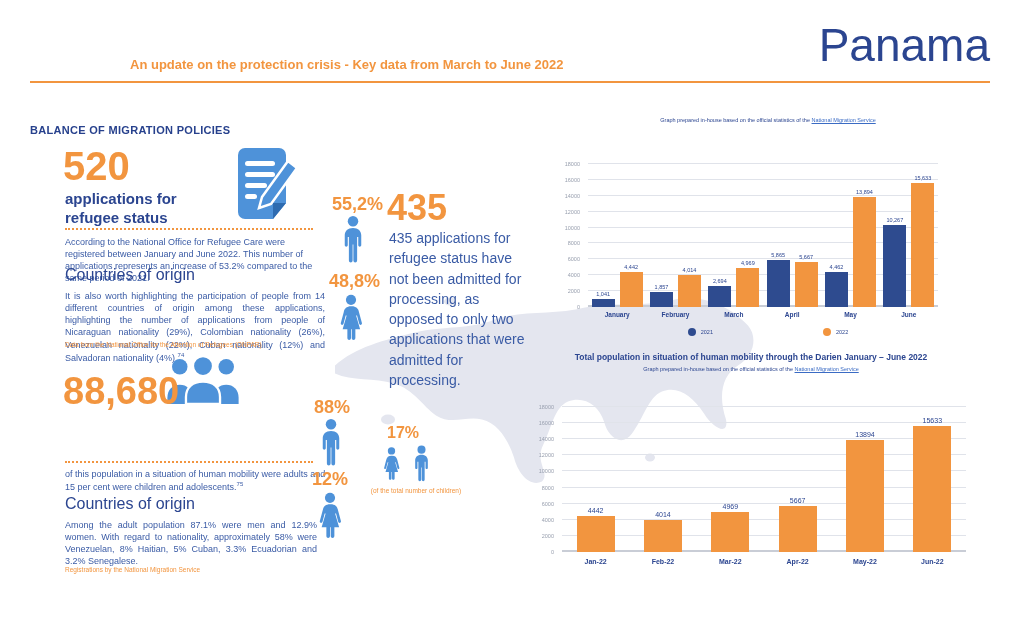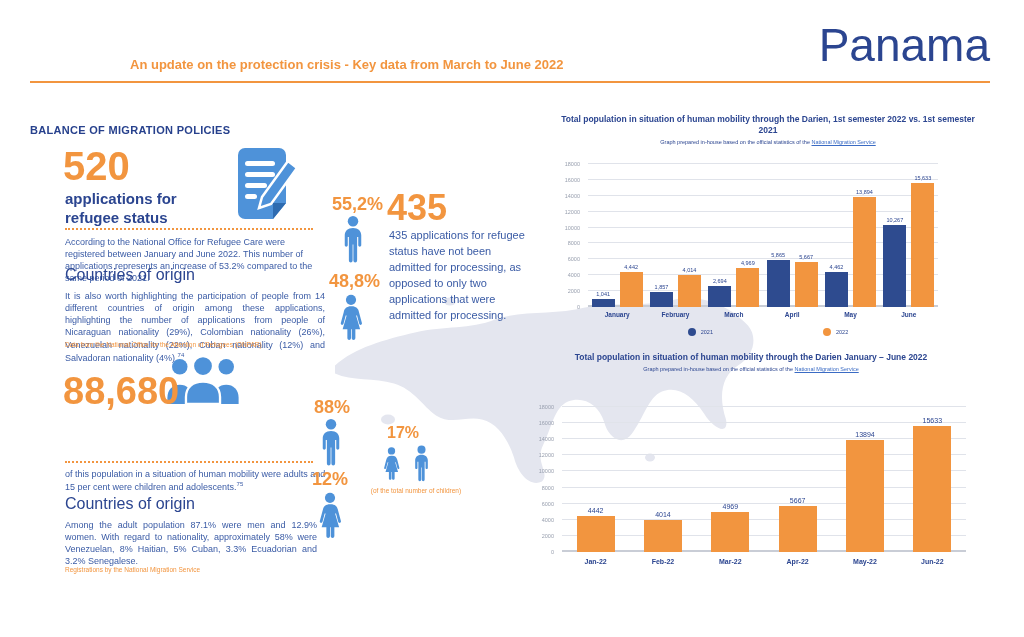--- a/index.html
+++ b/index.html
@@ -112,21 +112,21 @@
     <path d="M20 16 c-7 0 -11 4 -11 10 v13 c0 2.5 4 2.5 4 0 V28 h1.5 v31 c0 4 5 4 5 0 V38 h1 v21 c0 4 5 4 5 0 V28 H27 v11 c0 2.5 4 2.5 4 0 V26 c0 -6 -4 -10 -11 -10 z" fill="#4E92D9"></path>
   </svg>
 
   <div class="abs pct z1" style="left:329px;top:271px;">48,8%</div>
   <svg class="abs z1" style="left:335px;top:292px;" width="32" height="52" viewBox="0 0 44 64">
     <circle cx="22" cy="7" r="7" fill="#4E92D9"></circle>
     <path d="M22 16 c-6 0 -9 3 -10 8 l-4 15 c-.7 2.6 3 3.6 3.7 1 l3 -11.5 h1.3 l-5.5 19 h6.5 v12 c0 3.5 5 3.5 5 0 V47.5 h1 v12 c0 3.5 5 3.5 5 0 V47.5 h6.5 l-5.5 -19 h1.3 l3 11.5 c.7 2.6 4.4 1.6 3.7 -1 l-4 -15 c-1 -5 -4 -8 -10 -8 z" fill="#4E92D9"></path>
   </svg>
 
   <div class="abs big-num z1" style="left:387px;top:190px;font-size:36px;">435</div>
-  <div class="abs z1" style="left:389px;top:228px;width:142px;font-size:11px;color:#3A5BA5;line-height:1.45;">435 applications for refugee status have not been admitted for processing, as opposed to only two applications that were admitted for processing.</div>
+  <div class="abs z1" style="left:389px;top:228px;width:142px;font-size:14px;color:#3A5BA5;line-height:1.45;">435 applications for refugee status have not been admitted for processing, as opposed to only two applications that were admitted for processing.</div>
 
   <div class="abs pct z1" style="left:314px;top:397px;">88%</div>
   <svg class="abs z1" style="left:316px;top:418px;" width="30" height="50" viewBox="0 0 40 64">
     <circle cx="20" cy="7" r="7" fill="#4E92D9"></circle>
     <path d="M20 16 c-7 0 -11 4 -11 10 v13 c0 2.5 4 2.5 4 0 V28 h1.5 v31 c0 4 5 4 5 0 V38 h1 v21 c0 4 5 4 5 0 V28 H27 v11 c0 2.5 4 2.5 4 0 V26 c0 -6 -4 -10 -11 -10 z" fill="#4E92D9"></path>
   </svg>
 
   <div class="abs pct z1" style="left:312px;top:469px;">12%</div>
   <svg class="abs z1" style="left:314px;top:490px;" width="32" height="52" viewBox="0 0 44 64">
     <circle cx="22" cy="7" r="7" fill="#4E92D9"></circle>
@@ -140,21 +140,20 @@
       <path d="M22 16 c-6 0 -9 3 -10 8 l-4 15 c-.7 2.6 3 3.6 3.7 1 l3 -11.5 h1.3 l-5.5 19 h6.5 v12 c0 3.5 5 3.5 5 0 V47.5 h1 v12 c0 3.5 5 3.5 5 0 V47.5 h6.5 l-5.5 -19 h1.3 l3 11.5 c.7 2.6 4.4 1.6 3.7 -1 l-4 -15 c-1 -5 -4 -8 -10 -8 z" fill="#4E92D9"></path>
     </svg>
     <svg width="23" height="38" viewBox="0 0 40 64">
       <circle cx="20" cy="7" r="7" fill="#4E92D9"></circle>
       <path d="M20 16 c-7 0 -11 4 -11 10 v13 c0 2.5 4 2.5 4 0 V28 h1.5 v31 c0 4 5 4 5 0 V38 h1 v21 c0 4 5 4 5 0 V28 H27 v11 c0 2.5 4 2.5 4 0 V26 c0 -6 -4 -10 -11 -10 z" fill="#4E92D9"></path>
     </svg>
   </div>
   <div class="abs child-note z1" style="left:368px;top:487px;width:96px;">(of the total number of children)</div>
 
   <div class="abs chart c0" style="left:558px;top:114px;width:420px;height:245px;">
-    <div class="chart-title">Total population in situation of human mobility through the Darien, 1st semester 2022 vs. 1st semester 2021</div>
     <div class="chart-sub">
       <span>Graph prepared in-house based on the official statistics of the </span><span class="chart-link">National Migration Service</span>
     </div>
     <div class="yaxis" style="top:50px;left:0;width:26px;height:143px;">
         <div class="ylabel" style="bottom: 0%;">0</div>
         <div class="ylabel" style="bottom: 11.1111%;">2000</div>
         <div class="ylabel" style="bottom: 22.2222%;">4000</div>
         <div class="ylabel" style="bottom: 33.3333%;">6000</div>
         <div class="ylabel" style="bottom: 44.4444%;">8000</div>
         <div class="ylabel" style="bottom: 55.5556%;">10000</div>

